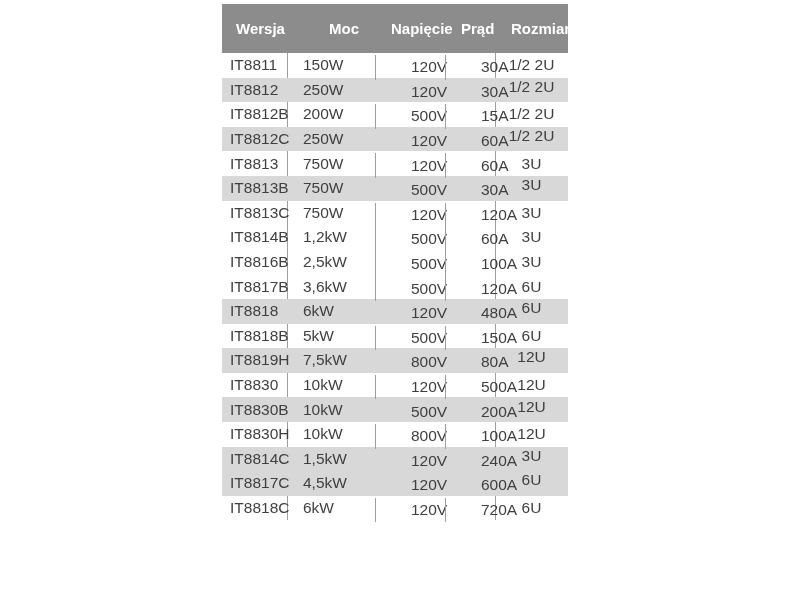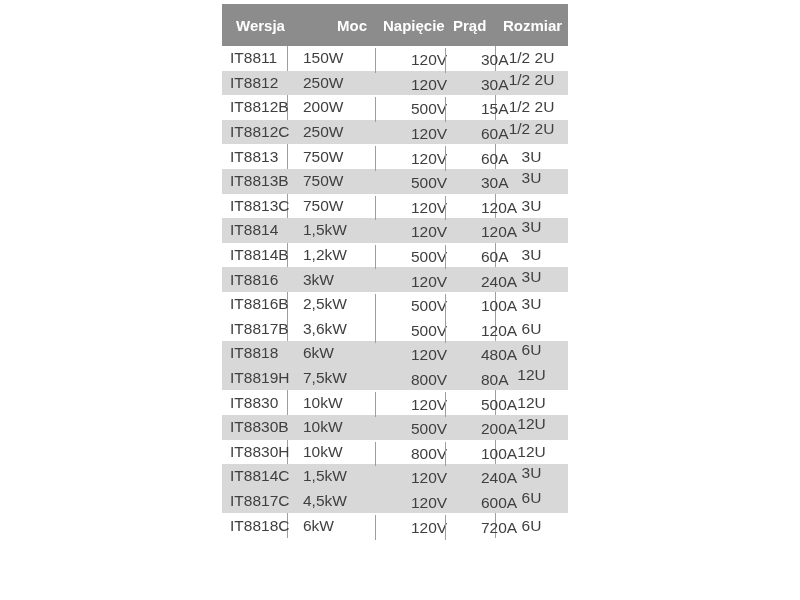--- a/index.html
+++ b/index.html
@@ -22,21 +22,21 @@
   table.spec{
     border-collapse:separate;border-spacing:0;
     table-layout:fixed;width:346px;
     margin:4px 0 0 222px;
   }
   col.w0{width:65px;} col.w1{width:88px;} col.w2{width:70px;}
   col.w3{width:50px;} col.w4{width:73px;}
   th{
     background:var(--header-bg);color:var(--header-text);
     font-size:15px;font-weight:bold;height:42px;
-    padding:8px;white-space:nowrap;
+    padding:16px;white-space:nowrap;
   }
   th.c0{text-align:left;padding-left:14px;}
   th.c1{text-align:right;padding-left:22px;}
   th.c2,th.c3,th.c4{text-align:left;}
   td{
     font-size:15.5px;color:var(--text);height:24.6px;
     padding:0;white-space:nowrap;background:transparent;
   }
   td.c0{text-align:left;padding-left:8px;margin-left:30px;}
   td.c1{text-align:left;padding-left:16px;}
@@ -116,60 +116,53 @@
           <td class="c3">30A</td>
           <td class="c4">3U</td>
         </tr>
         <tr>
           <td class="c0">IT8813C</td>
           <td class="c1">750W</td>
           <td class="c2">120V</td>
           <td class="c3">120A</td>
           <td class="c4">3U</td>
         </tr>
-        <tr class="alt">
-          <td class="c0">IT8814</td>
-          <td class="c1">1,5kW</td>
-          <td class="c2">120V</td>
-          <td class="c3">120A</td>
-          <td class="c4">3U</td>
-        </tr>
         <tr>
           <td class="c0">IT8814B</td>
           <td class="c1">1,2kW</td>
           <td class="c2">500V</td>
           <td class="c3">60A</td>
           <td class="c4">3U</td>
         </tr>
-        <tr class="alt">
-          <td class="c0">IT8816</td>
-          <td class="c1">3kW</td>
-          <td class="c2">120V</td>
-          <td class="c3">240A</td>
-          <td class="c4">3U</td>
-        </tr>
         <tr>
           <td class="c0">IT8816B</td>
           <td class="c1">2,5kW</td>
           <td class="c2">500V</td>
           <td class="c3">100A</td>
           <td class="c4">3U</td>
         </tr>
         <tr>
           <td class="c0">IT8817B</td>
           <td class="c1">3,6kW</td>
           <td class="c2">500V</td>
           <td class="c3">120A</td>
           <td class="c4">6U</td>
         </tr>
         <tr class="alt">
           <td class="c0">IT8818</td>
           <td class="c1">6kW</td>
           <td class="c2">120V</td>
           <td class="c3">480A</td>
+          <td class="c4">6U</td>
+        </tr>
+        <tr>
+          <td class="c0">IT8818B</td>
+          <td class="c1">5kW</td>
+          <td class="c2">500V</td>
+          <td class="c3">150A</td>
           <td class="c4">6U</td>
         </tr>
         <tr class="alt">
           <td class="c0">IT8819H</td>
           <td class="c1">7,5kW</td>
           <td class="c2">800V</td>
           <td class="c3">80A</td>
           <td class="c4">12U</td>
         </tr>
         <tr>

